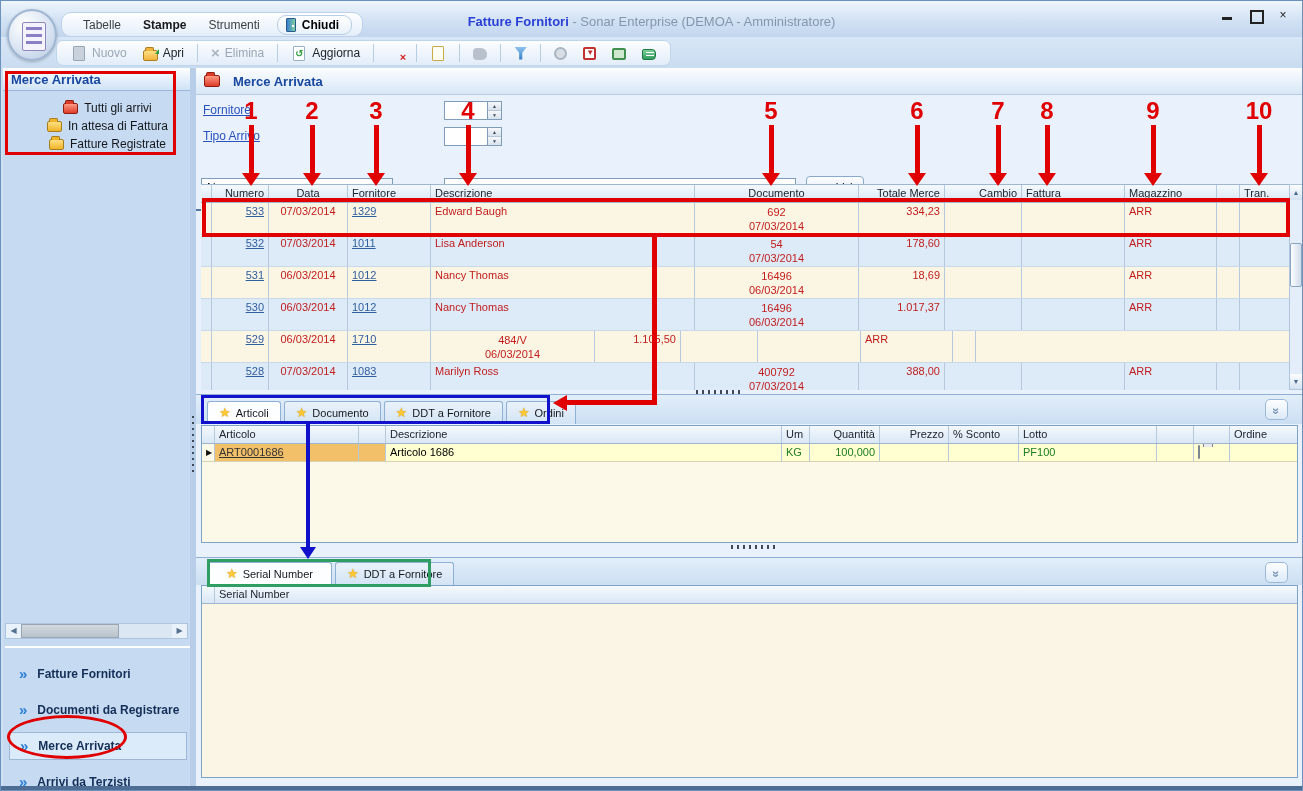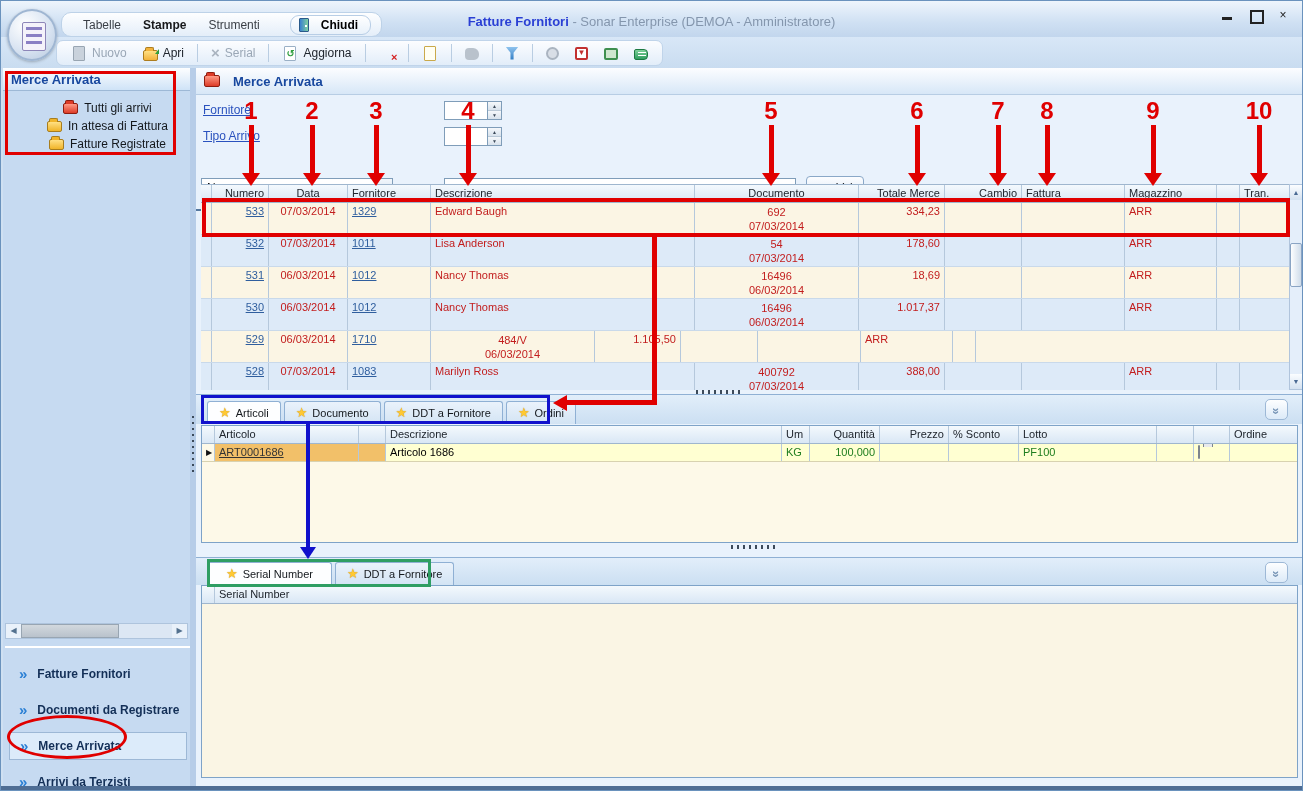--- a/index.html
+++ b/index.html
@@ -25,22 +25,22 @@
     border:2px solid #9fb6d2; border-radius:50%; box-shadow:0 1px 3px rgba(0,0,0,.25); }
   .orb-doc { position:absolute; left:13px; top:11px; width:24px; height:29px; background:#f4f2fa;
     border:1px solid #8d86b8; border-radius:2px; }
   .orb-doc::before { content:""; position:absolute; left:3px; top:4px; width:16px; height:21px;
     background:repeating-linear-gradient(180deg,#8a7fc4 0 3px,transparent 3px 7px); }
 
   .menubar { position:absolute; left:60px; top:11px; height:25px; display:flex; align-items:center;
     background:linear-gradient(#fdfeff,#e4eef9); border:1px solid #bdd2e8; border-radius:10px; padding:0 10px; }
   .menu-item { font-size:12px; color:#3a3f46; padding:3px 11px; cursor:default; white-space:nowrap;text-align:right; }
   .menu-item.strong { font-weight:bold; color:#17181a; }
-  .menu-close { display:flex; align-items:center; gap:12px; border:1px solid #b8cee6; border-radius:9px;
-    background:linear-gradient(#ffffff,#e8f1fa); padding:2px 12px 2px 8px; margin-left:19px; font-size:12px; font-weight:bold; }
+  .menu-close { display:flex; align-items:center; gap:6px; border:1px solid #b8cee6; border-radius:9px;
+    background:linear-gradient(#ffffff,#e8f1fa); padding:2px 12px 2px 8px; margin-left:6px; font-size:12px; font-weight:bold; }
   .door-icon { width:10px; height:14px; background:linear-gradient(90deg,#3a7fd0,#7fd0a0); border:1px solid #2a5a8a; border-radius:1px; position:relative; }
   .door-icon::after { content:""; position:absolute; right:1px; top:6px; width:2px; height:2px; background:#fff; }
 
   
   .toolstrip { position:absolute; left:0; top:36px; width:100%; height:31px;
     background:linear-gradient(#d8e7f7,#c9dcf0); }
   .toolbar { position:absolute; left:55px; top:39px; height:26px; display:flex; align-items:center; gap:4px;
     background:linear-gradient(#fcfdff,#e2edf9); border:1px solid #c0d4ea; border-radius:7px; padding:0 8px; }
   .tbtn { display:flex; align-items:center; gap:5px; font-size:12px; color:#20262e; padding:2px 6px; border-radius:4px; cursor:default; white-space:nowrap; }
   .tbtn.disabled { color:#9aa7b6; }
@@ -208,21 +208,21 @@
       <span class="ic-page"></span>
       <span>Nuovo</span>
     </div>
     <div class="tbtn">
       <span class="ic-folder"></span>
       <span>Apri</span>
     </div>
     <div class="tsep"></div>
     <div class="tbtn disabled">
       <span class="ic-x">×</span>
-      <span>Serial</span>
+      <span>Elimina</span>
     </div>
     <div class="tsep"></div>
     <div class="tbtn">
       <span class="ic-refresh"></span>
       <span>Aggiorna</span>
     </div>
     <div class="tsep"></div>
     <div class="tbtn">
       <span class="i16"><span class="funnel gray"></span><span class="mark-x">×</span></span>
     </div>

